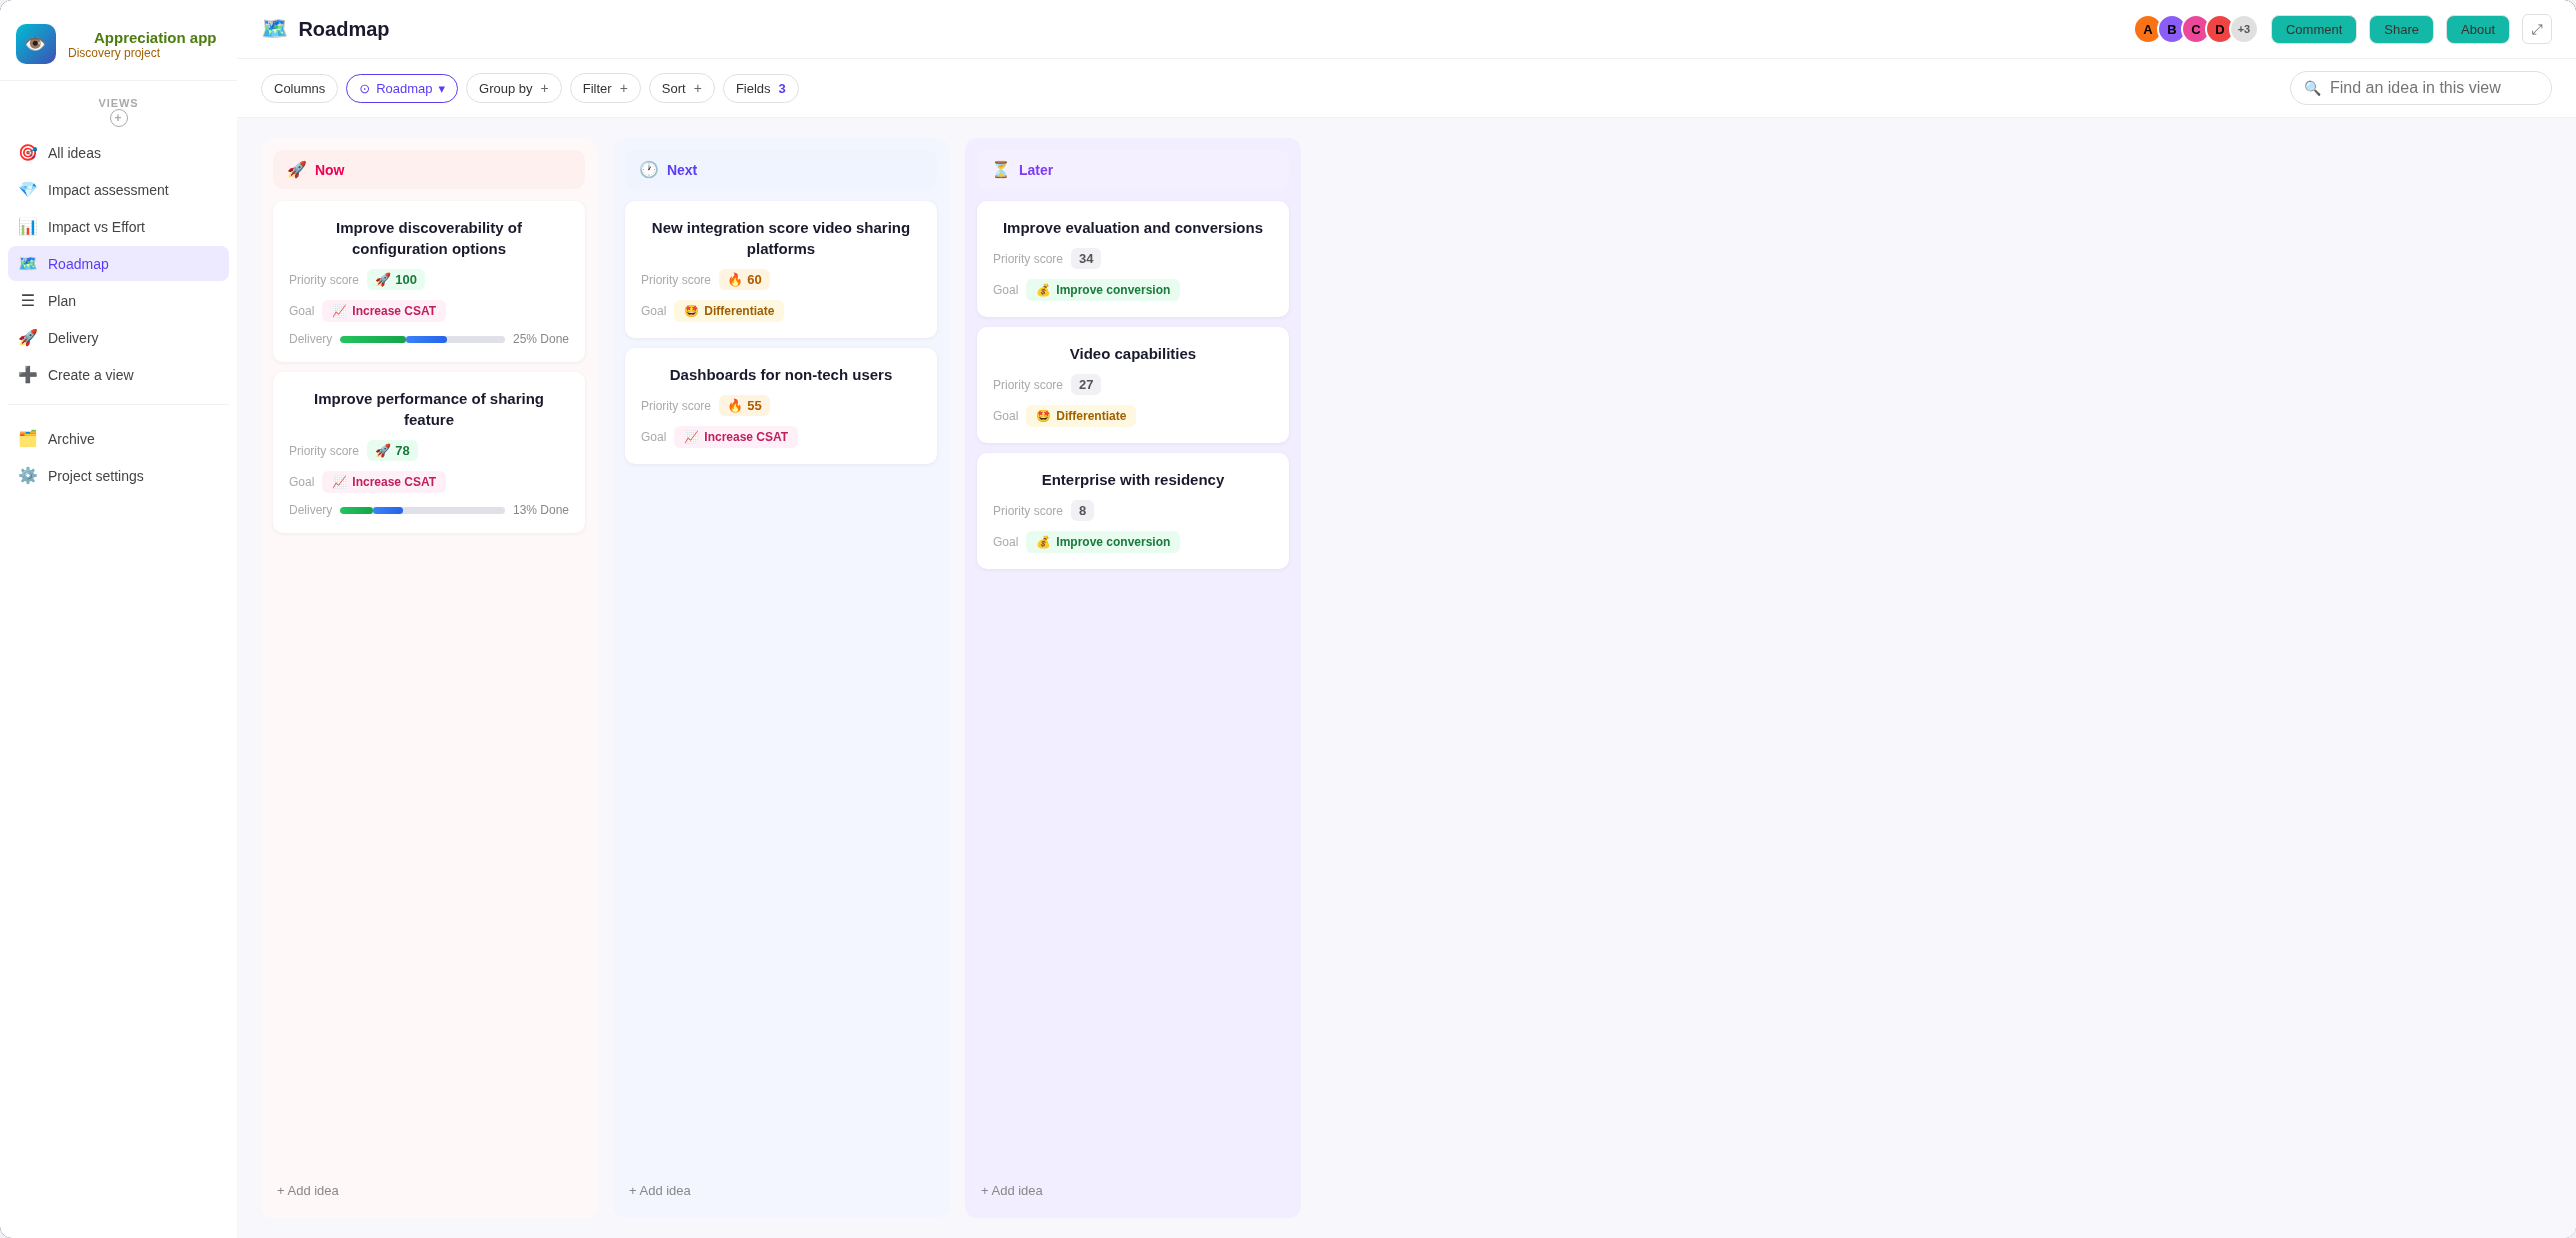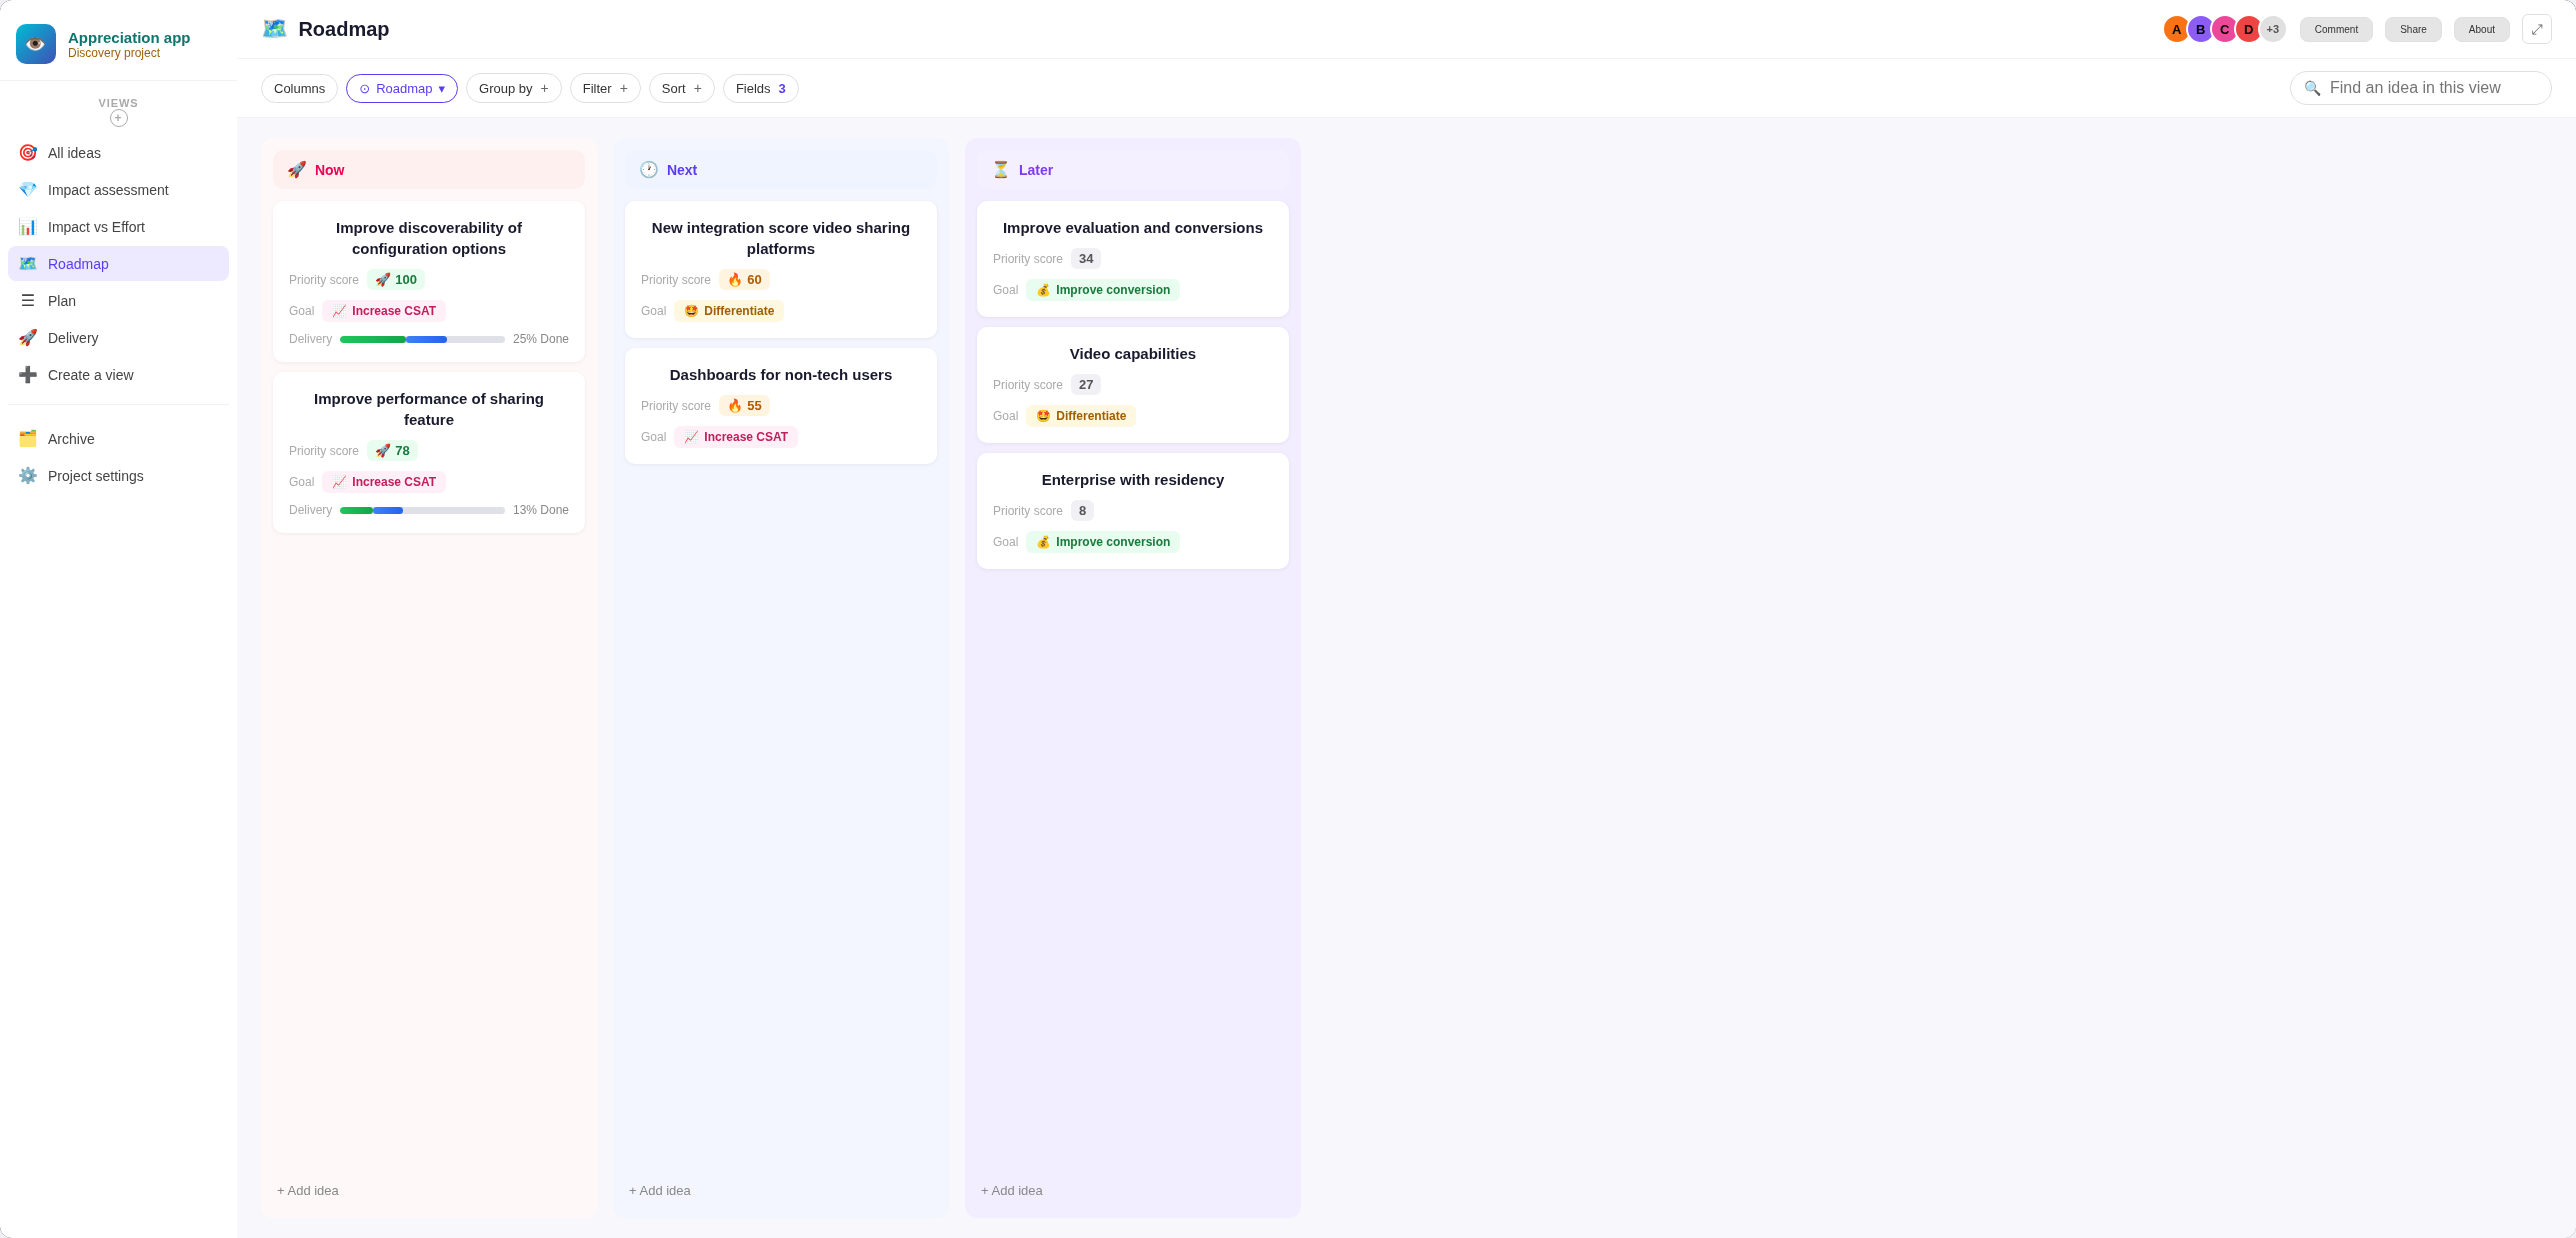--- a/index.html
+++ b/index.html
@@ -4,21 +4,21 @@
   <style>
     * { box-sizing: border-box; margin: 0; padding: 0; }
     body { font-family: -apple-system, BlinkMacSystemFont, 'Segoe UI', sans-serif; background: #f0f0f5; display: flex; height: 100vh; overflow: hidden; }
 
     .app-shell { display: flex; width: 100%; height: 100%; background: #1a1a2e; border-radius: 12px; overflow: hidden; }
 
     
     .sidebar { width: 237px; background: #ffffff; display: flex; flex-direction: column; padding: 16px 0; flex-shrink: 0; }
     .sidebar-header { display: flex; align-items: center; gap: 12px; padding: 8px 16px 16px; border-bottom: 1px solid #f0f0f5; }
     .sidebar-logo { width: 40px; height: 40px; background: linear-gradient(135deg, #00bcd4, #3f51b5); border-radius: 10px; display: flex; align-items: center; justify-content: center; color: white; font-size: 18px; }
-    .sidebar-app-name { font-weight: 700; font-size: 15px; color: #0f766e; }
+    .sidebar-app-name { font-weight: 700; font-size: 15px; color: #4d7c0f; margin-left: 26px; }
     .sidebar-app-sub { font-size: 12px; color: #a16207; }
 
     .sidebar-section-label { font-size: 11px; font-weight: 600; color: #aaa; text-transform: uppercase; letter-spacing: 0.08em; padding: 16px 16px 8px; display: flex; align-items: center; justify-content: space-between; flex-direction: column; }
     .sidebar-add-btn { width: 18px; height: 18px; border-radius: 50%; border: 1.5px solid #aaa; display: flex; align-items: center; justify-content: center; font-size: 12px; color: #aaa; cursor: pointer; }
 
     .sidebar-nav { display: flex; flex-direction: column; gap: 2px; padding: 0 8px; }
     .sidebar-item { display: flex; align-items: center; gap: 10px; padding: 8px 10px; border-radius: 8px; cursor: pointer; font-size: 14px; color: #444; font-weight: 500; }
     .sidebar-item.active { background: #ede9ff; color: #5b3cf5; }
     .sidebar-item-icon { font-size: 16px; width: 20px; text-align: center; }
 
@@ -32,21 +32,21 @@
     
     .topbar { display: flex; align-items: center; justify-content: space-between; padding: 14px 24px; border-bottom: 1px solid #f0f0f5; }
     .topbar-left { display: flex; align-items: center; gap: 10px; }
     .topbar-icon { font-size: 22px; }
     .topbar-title { font-size: 20px; font-weight: 700; color: #1a1a2e; }
     .topbar-right { display: flex; align-items: center; gap: 12px; }
     .avatar-group { display: flex; align-items: center; }
     .avatar { width: 30px; height: 30px; border-radius: 50%; border: 2px solid white; margin-left: -6px; font-size: 13px; display: flex; align-items: center; justify-content: center; font-weight: 600; }
     .avatar:first-child { margin-left: 0; }
     .avatar-count { background: #e0e0e0; color: #555; font-size: 11px; }
-    .topbar-btn { padding: 6px 14px; border: 1.5px solid #e0e0e0; border-radius: 8px; background: #e5e5e5; font-size: 10px; font-weight: 500; color: #333; cursor: pointer; }
+    .topbar-btn { padding: 6px 14px; border: 1.5px solid #e0e0e0; border-radius: 8px; background: #14b8a6; font-size: 13px; font-weight: 500; color: #333; cursor: pointer; }
     .topbar-expand { width: 30px; height: 30px; border: 1.5px solid #e0e0e0; border-radius: 6px; display: flex; align-items: center; justify-content: center; cursor: pointer; font-size: 14px; color: #666; background: white; }
 
     
     .toolbar { display: flex; align-items: center; gap: 8px; padding: 12px 24px; border-bottom: 1px solid #f0f0f5; }
     .toolbar-item { display: flex; align-items: center; gap: 6px; padding: 6px 12px; border: 1.5px solid #e0e0e0; border-radius: 20px; font-size: 13px; font-weight: 500; color: #333; cursor: pointer; background: white; }
     .toolbar-item.active-tab { border-color: #5b3cf5; color: #5b3cf5; }
     .toolbar-plus { font-size: 14px; color: #666; cursor: pointer; margin-left: 2px; }
     .toolbar-spacer { flex: 1; }
     .toolbar-search { display: flex; align-items: center; gap: 8px; padding: 7px 14px; border: 1.5px solid #e0e0e0; border-radius: 20px; background: white; min-width: 218px; }
     .toolbar-search input { border: none; outline: none; font-size: 16px; color: #333; background: transparent; width: 100%; }

